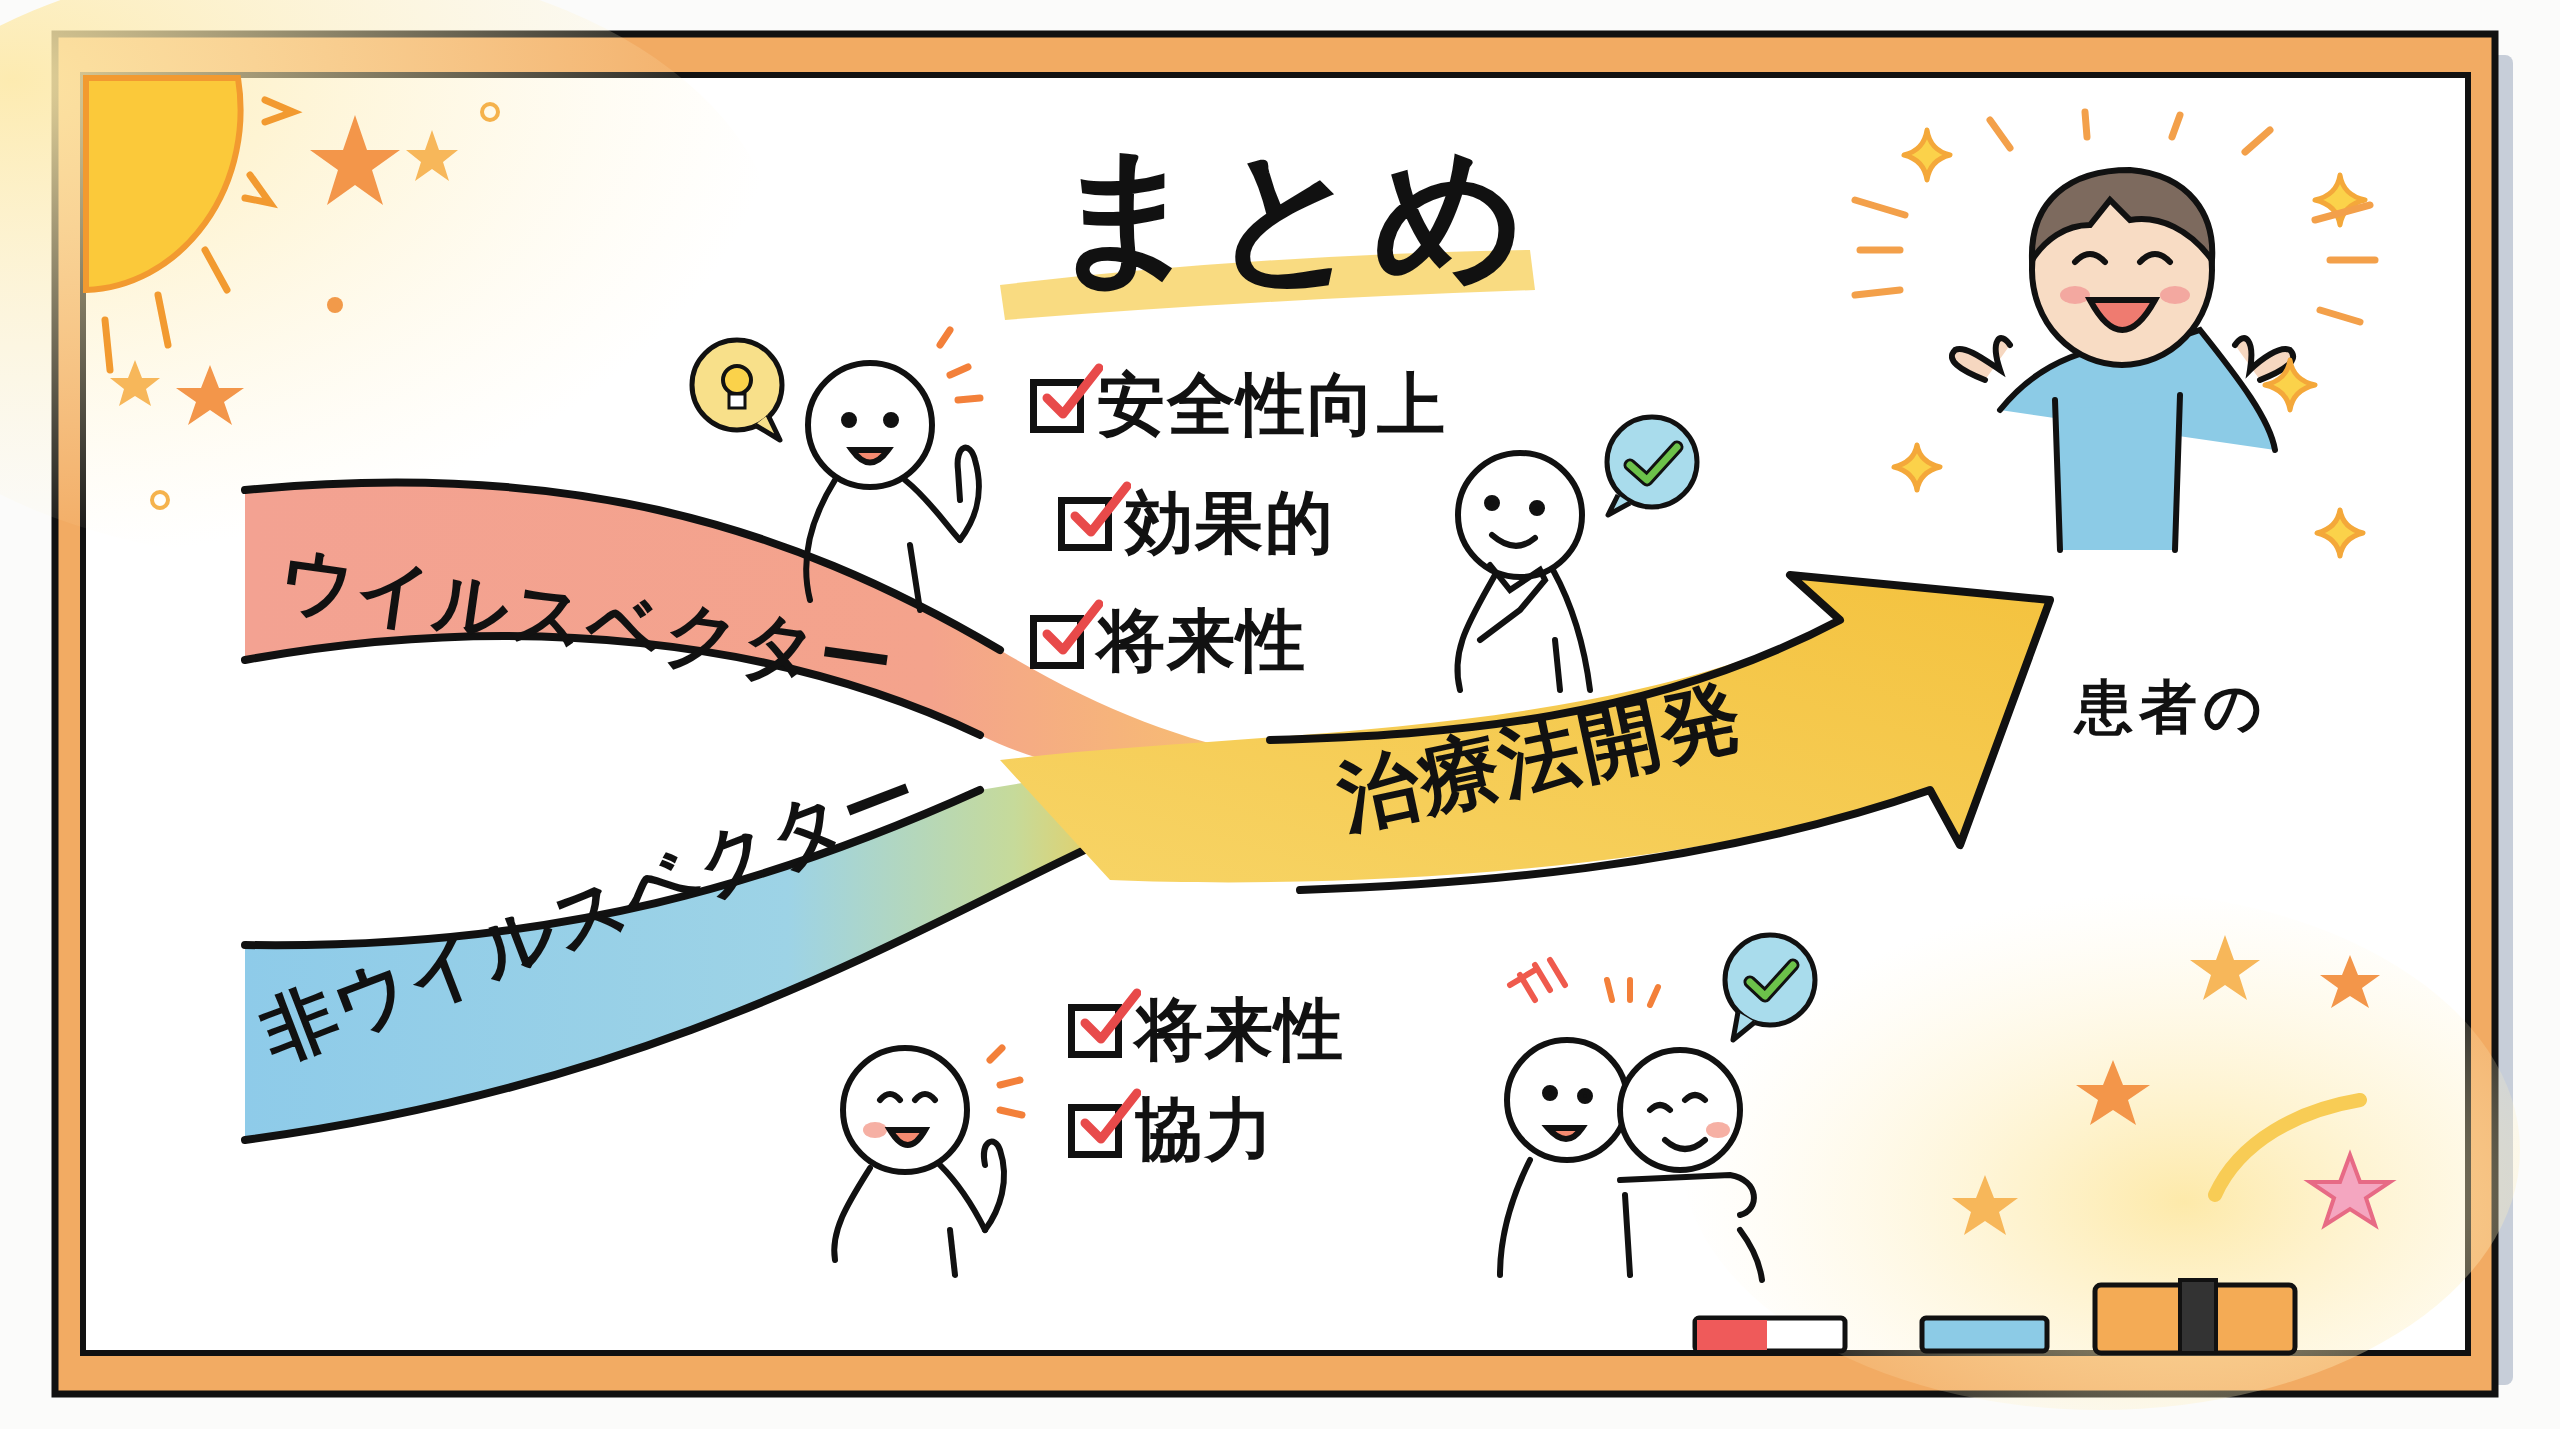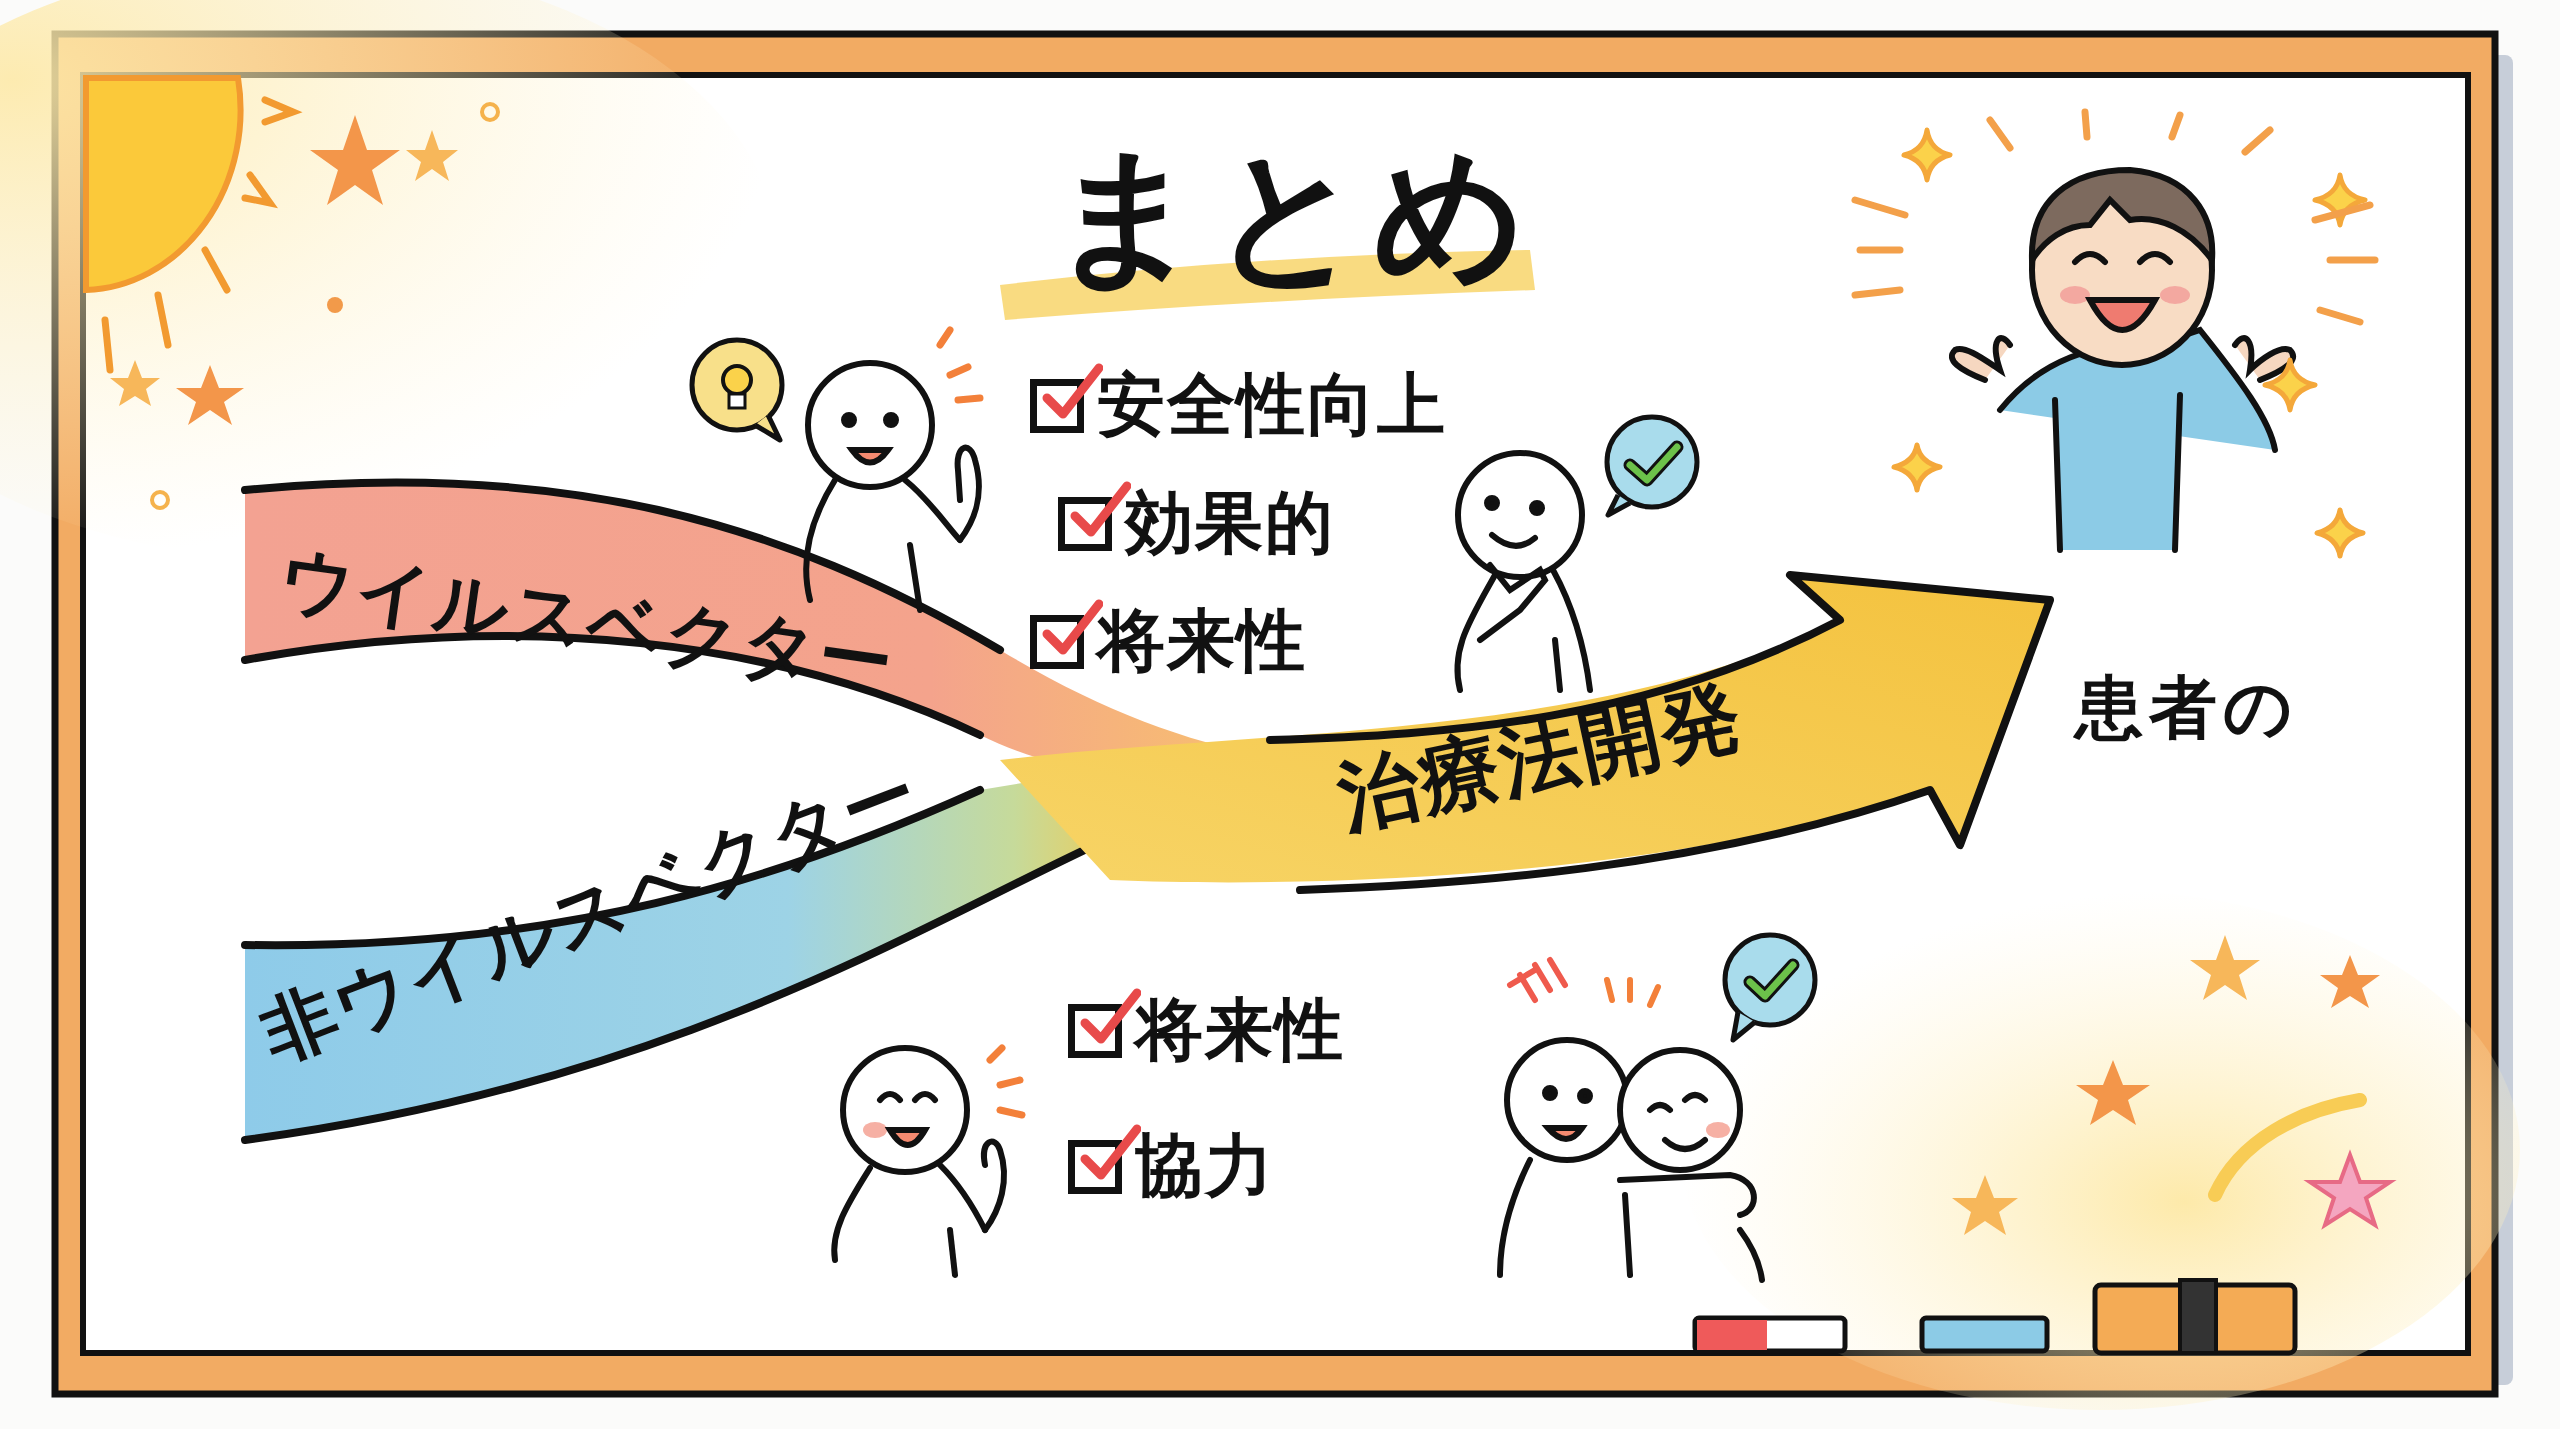--- a/index.html
+++ b/index.html
@@ -8,21 +8,21 @@
   svg.scene { position:absolute; left:0; top:0; width:2560px; height:1429px; }
   .txt { position:absolute; font-family:"DejaVu Sans", sans-serif; font-weight:bold; color:#111; white-space:nowrap; line-height:1; }
   .title { left:1050px; top:140px; font-size:150px; letter-spacing:8px; }
   .chk { position:absolute; display:flex; align-items:center; gap:13px; }
   .chk .box { width:54px; height:54px; border:7px solid #111; box-sizing:border-box; position:relative; background:#fff; }
   .chk .mark { position:absolute; left:4px; top:-24px; width:62px; height:62px; }
   .chk .lbl { font-size:68px; font-weight:bold; color:#111; letter-spacing:2px; }
   .rib1 { left:280px; top:540px; font-size:74px; transform:rotate(8deg); transform-origin:left center; letter-spacing:2px; }
   .rib2 { left:265px; top:1000px; font-size:74px; transform:rotate(-21deg); transform-origin:left center; letter-spacing:2px; }
   .arrowlbl { left:1340px; top:760px; font-size:80px; transform:rotate(-12deg); transform-origin:left center; letter-spacing:2px; }
-  .goal { left:2075px; top:640px; font-size:68px; line-height:135px; letter-spacing:6px; white-space:normal; width:300px; }
+  .goal { left:2075px; top:640px; font-size:58px; line-height:135px; letter-spacing:6px; white-space:normal; width:300px; }
 </style>
 </head>
 <body>
 
 <svg class="scene" viewBox="0 0 2560 1429" xmlns="http://www.w3.org/2000/svg">
   <defs>
     <radialGradient id="warmGlow" cx="0.2" cy="0.2" r="0.8">
       <stop offset="0" stop-color="#fde9a8" stop-opacity="0.9"></stop>
       <stop offset="1" stop-color="#fef3cf" stop-opacity="0"></stop>
     </radialGradient>
@@ -240,21 +240,21 @@
 </div>
 
 <div class="chk" style="left:1068px; top:985px;">
   <div class="box">
     <svg class="mark" viewBox="0 0 62 62">
         <path d="M6 36 L 22 52 L 58 6" fill="none" stroke="#e84a4a" stroke-width="9" stroke-linecap="round" stroke-linejoin="round"></path>
       </svg>
   </div>
   <span class="lbl">将来性</span>
 </div>
-<div class="chk" style="left:1068px; top:1121px;text-align:right;">
+<div class="chk" style="left:1068px; top:1085px;text-align:right;">
   <div class="box">
     <svg class="mark" viewBox="0 0 62 62">
         <path d="M6 36 L 22 52 L 58 6" fill="none" stroke="#e84a4a" stroke-width="9" stroke-linecap="round" stroke-linejoin="round"></path>
       </svg>
   </div>
   <span class="lbl">協力</span>
 </div>
 
 <div class="txt rib1">ウイルスベクター</div>
 <div class="txt rib2">非ウイルスベクター</div>

